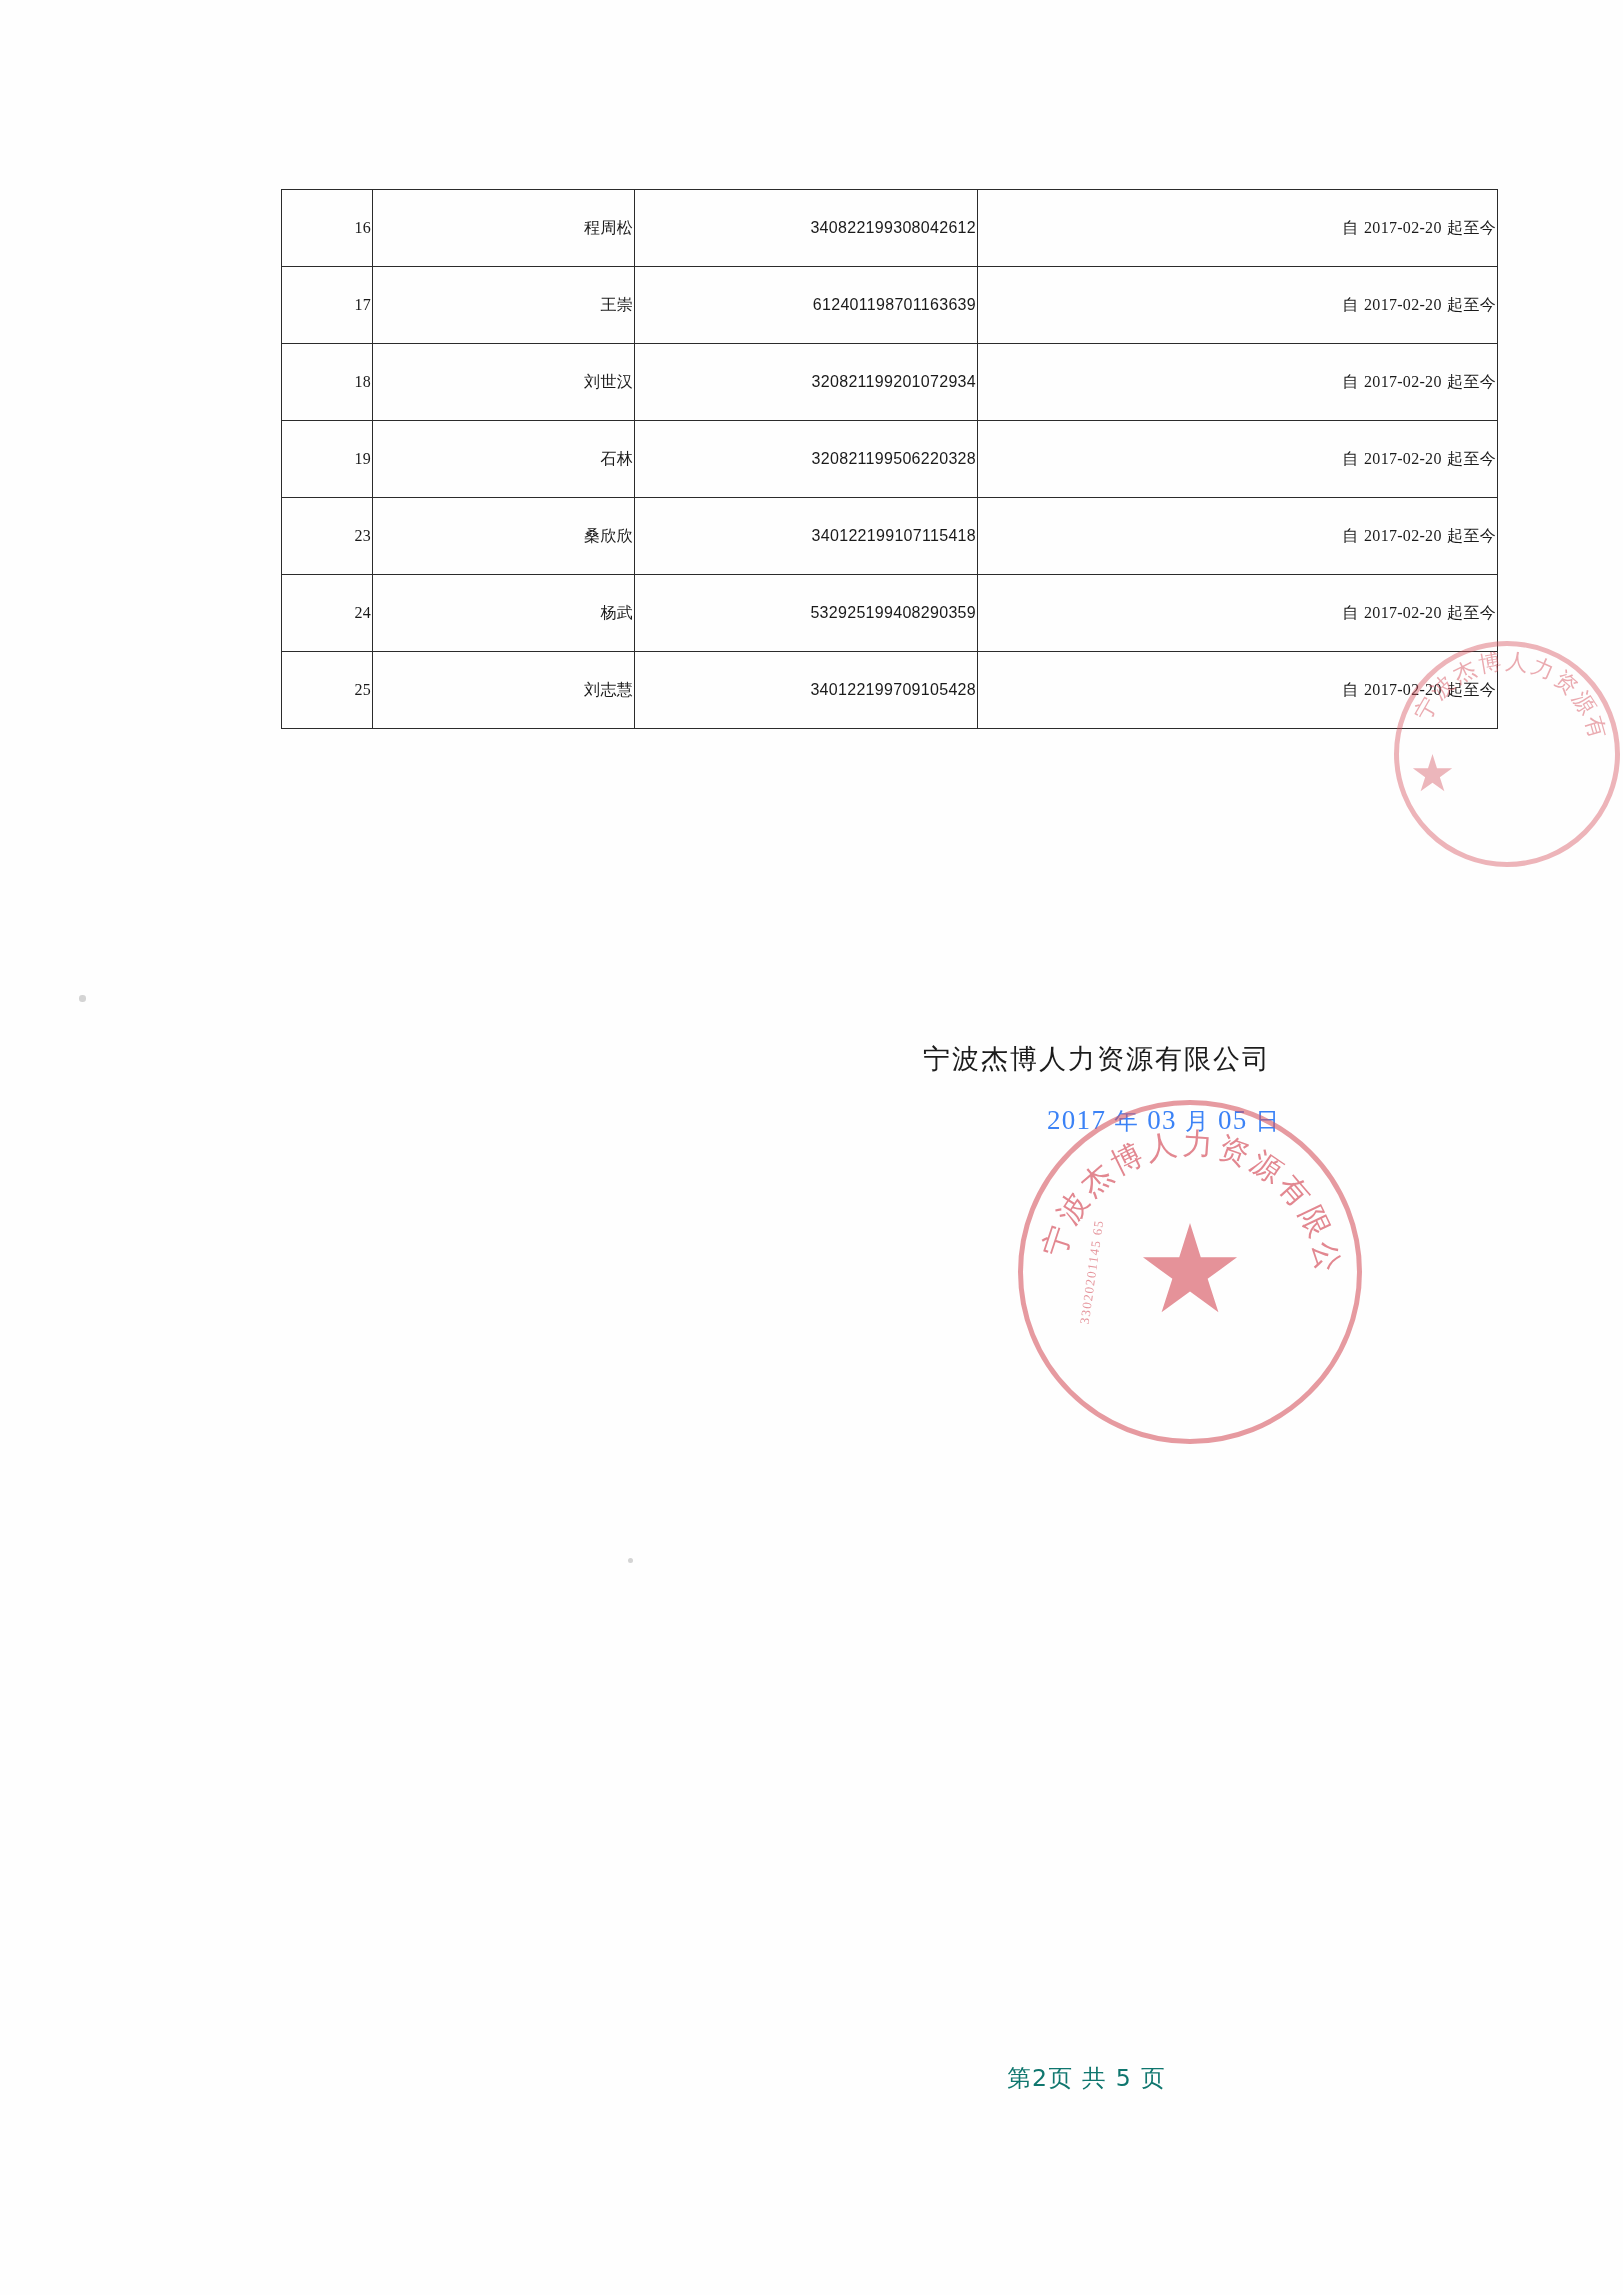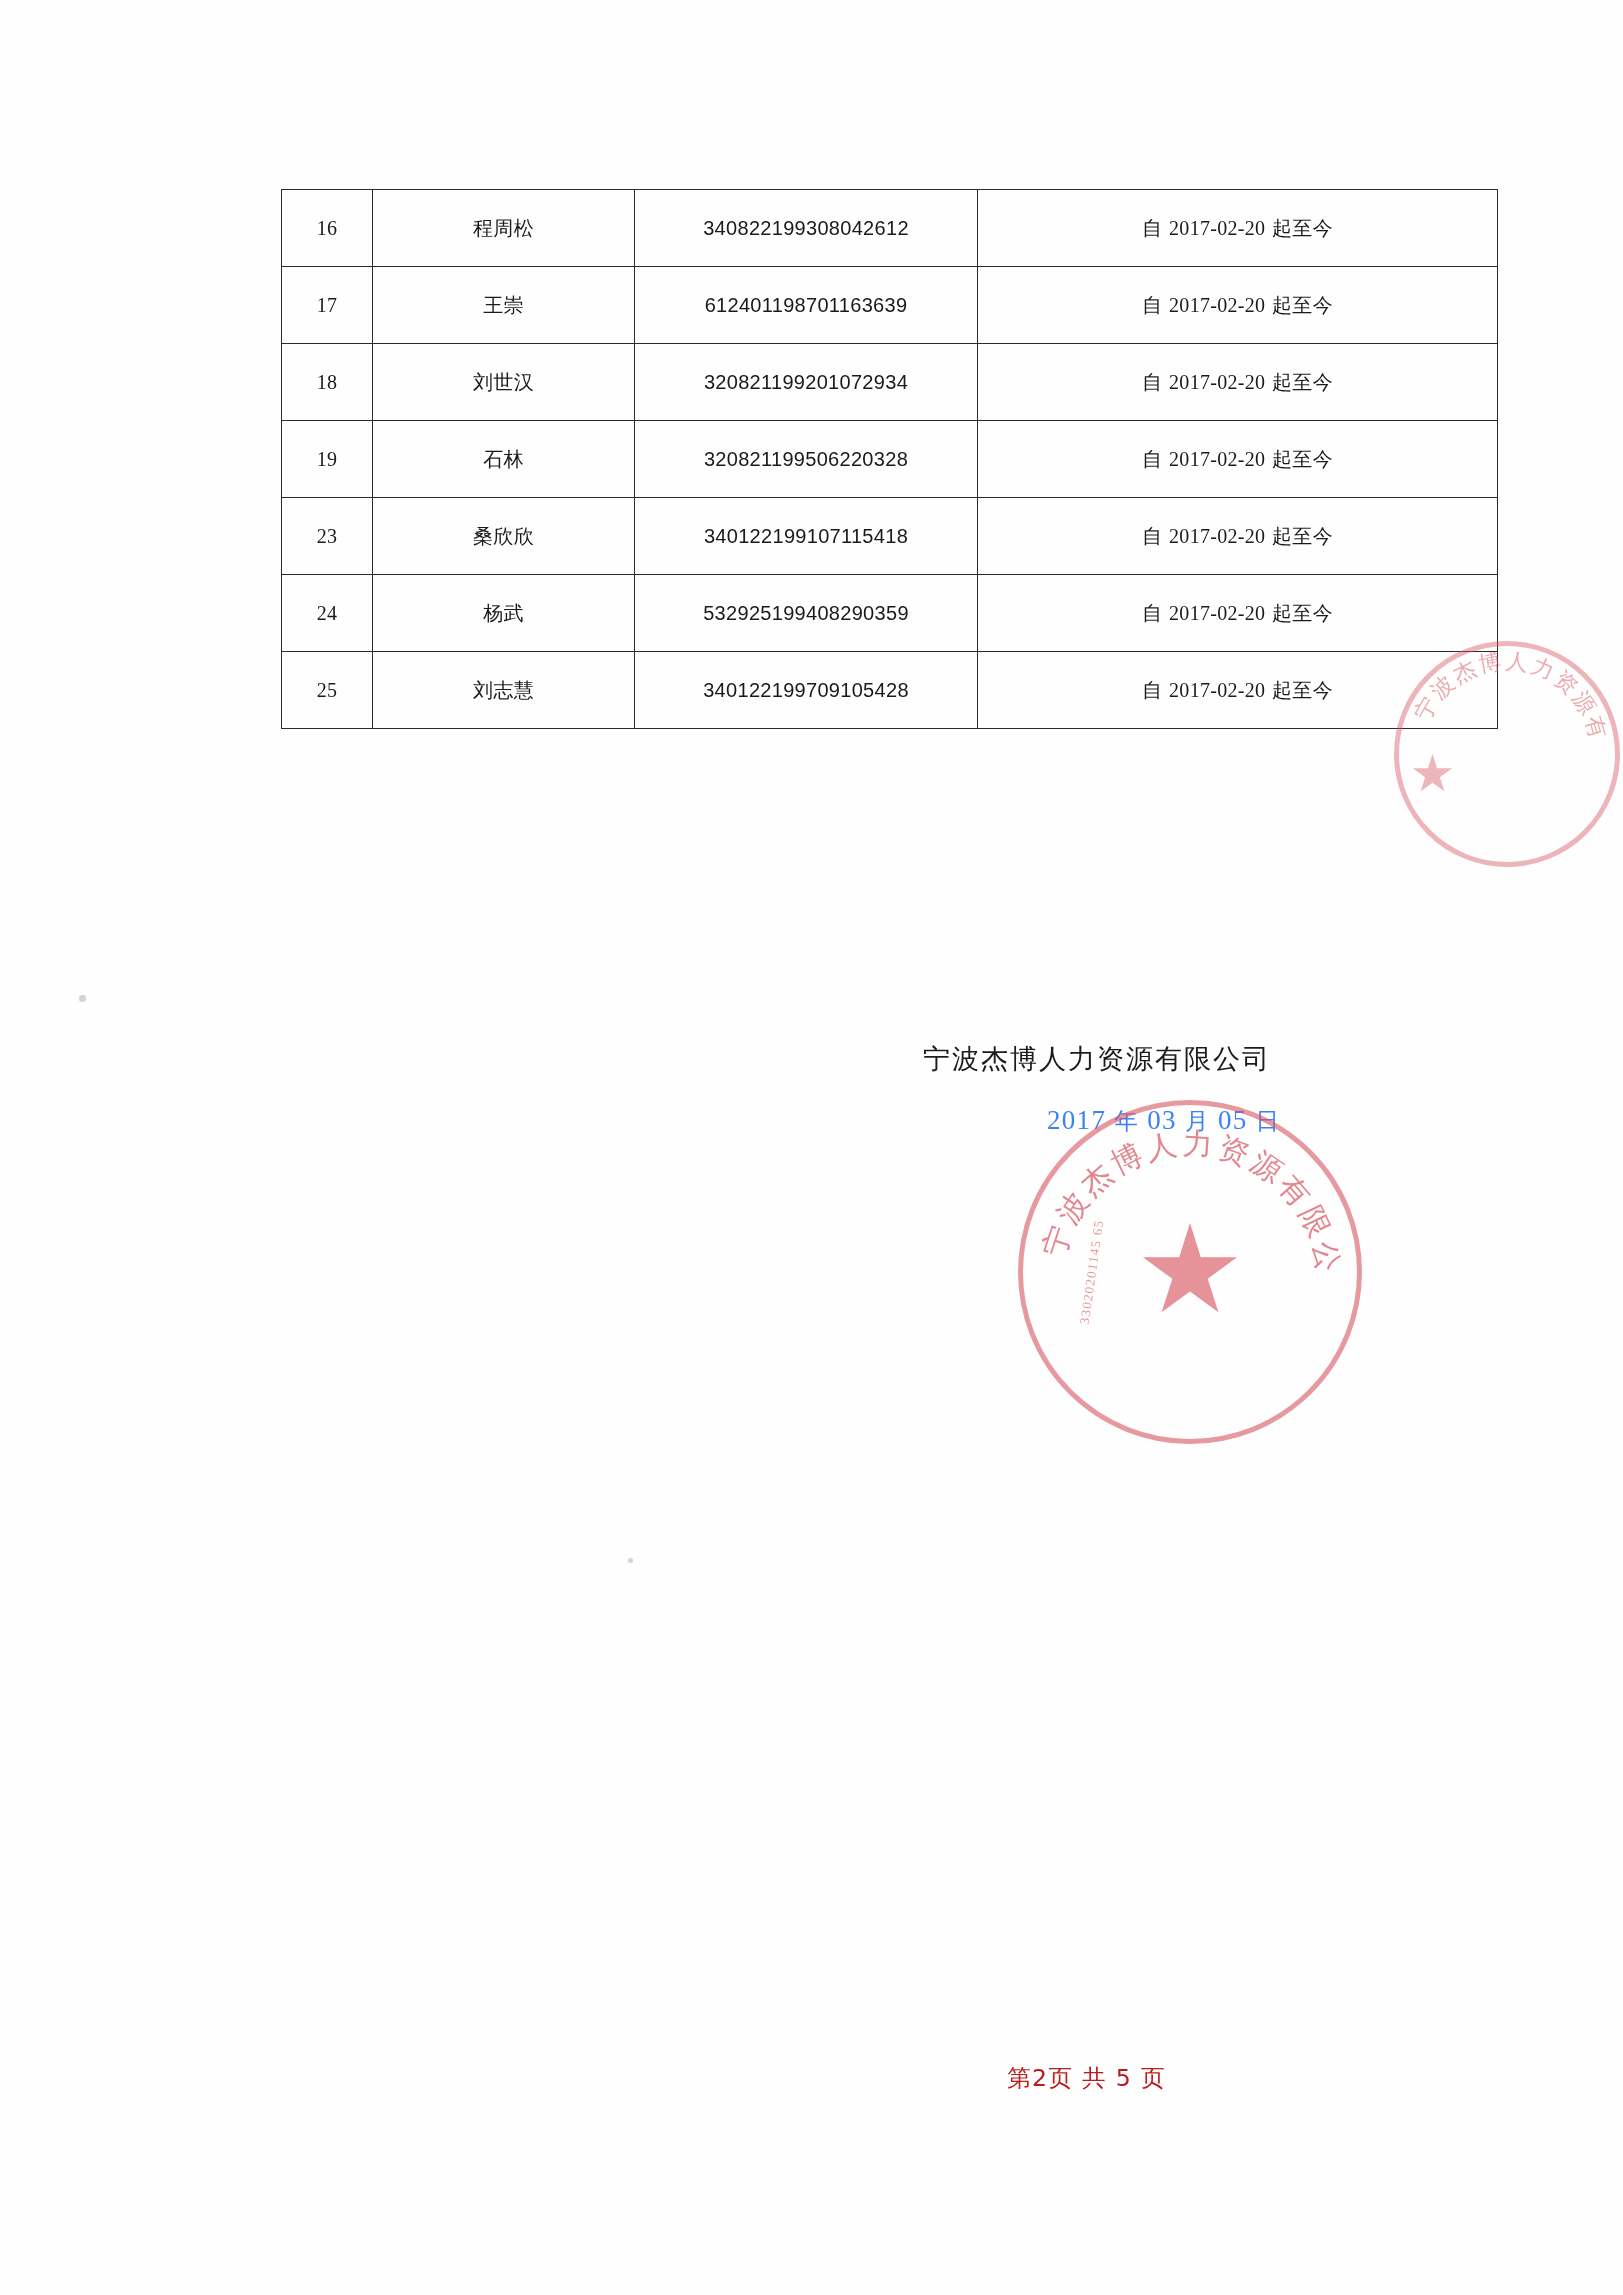--- a/index.html
+++ b/index.html
@@ -30,23 +30,23 @@
     width: 1204px;
   }
   table.roster {
     border-collapse: collapse;
     width: 100%;
     table-layout: fixed;
   }
   table.roster td {
     border: 1.3px solid #2b2b2b;
     height: 74px;
-    text-align: center;
+    text-align: right;
     vertical-align: middle;
-    font-size: 20px;
+    font-size: 16px;
     letter-spacing: 0.3px;
   }
   td.col-idx { width: 88px; font-family: "Liberation Serif", serif; }
   td.col-name { width: 259px; font-family: "DejaVu Sans", sans-serif; font-size: 23.6px; letter-spacing: 2px; margin-left: 16px; }
   td.col-id { width: 340px; font-family: Liberation Sans, sans-serif; font-size: 23.6px; letter-spacing: 0.4px; }
   td.col-period { width: 517px; font-family: "DejaVu Sans", sans-serif; font-size: 22px; letter-spacing: 1.3px; }
   .col-period .num { font-family: "Liberation Serif", serif; letter-spacing: 0.3px; }
 
   
   .sign-block {
@@ -156,21 +156,21 @@
     top: 2062px;
     width: 1623px;
     text-align: center;
     padding-right: 105px;
     box-sizing: border-box;
   }
   .footer-text {
     font-family: "DejaVu Sans", sans-serif;
     font-size: 23.6px;
     letter-spacing: 1.3px;
-    color: #b91c1c;
+    color: #0f766e;
     display: inline-block;
     margin-left: 655px;
     text-align: right;
   }
   
   .speck {
     position: absolute;
     background: rgba(170,170,170,0.5);
     border-radius: 50%;
   }

